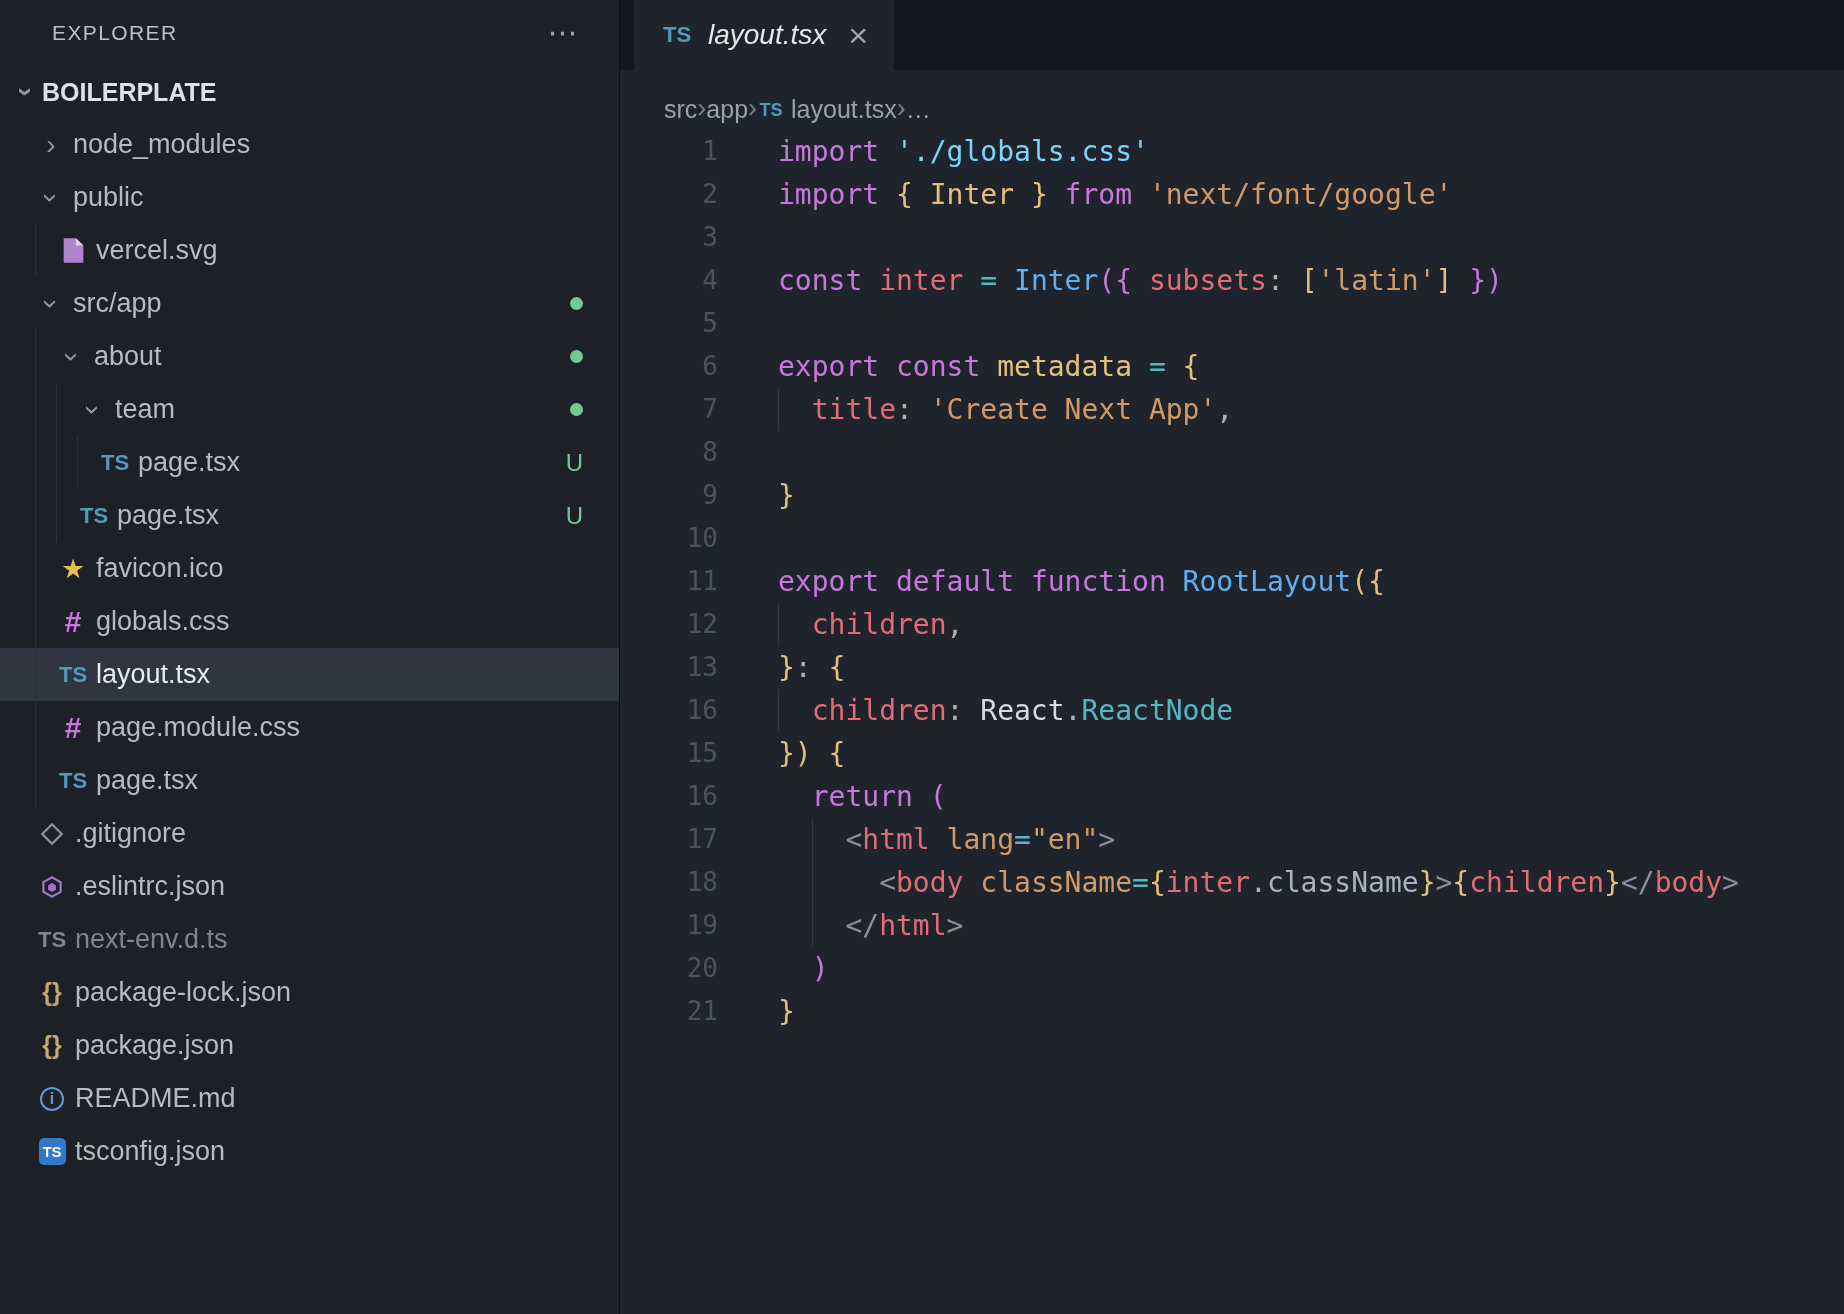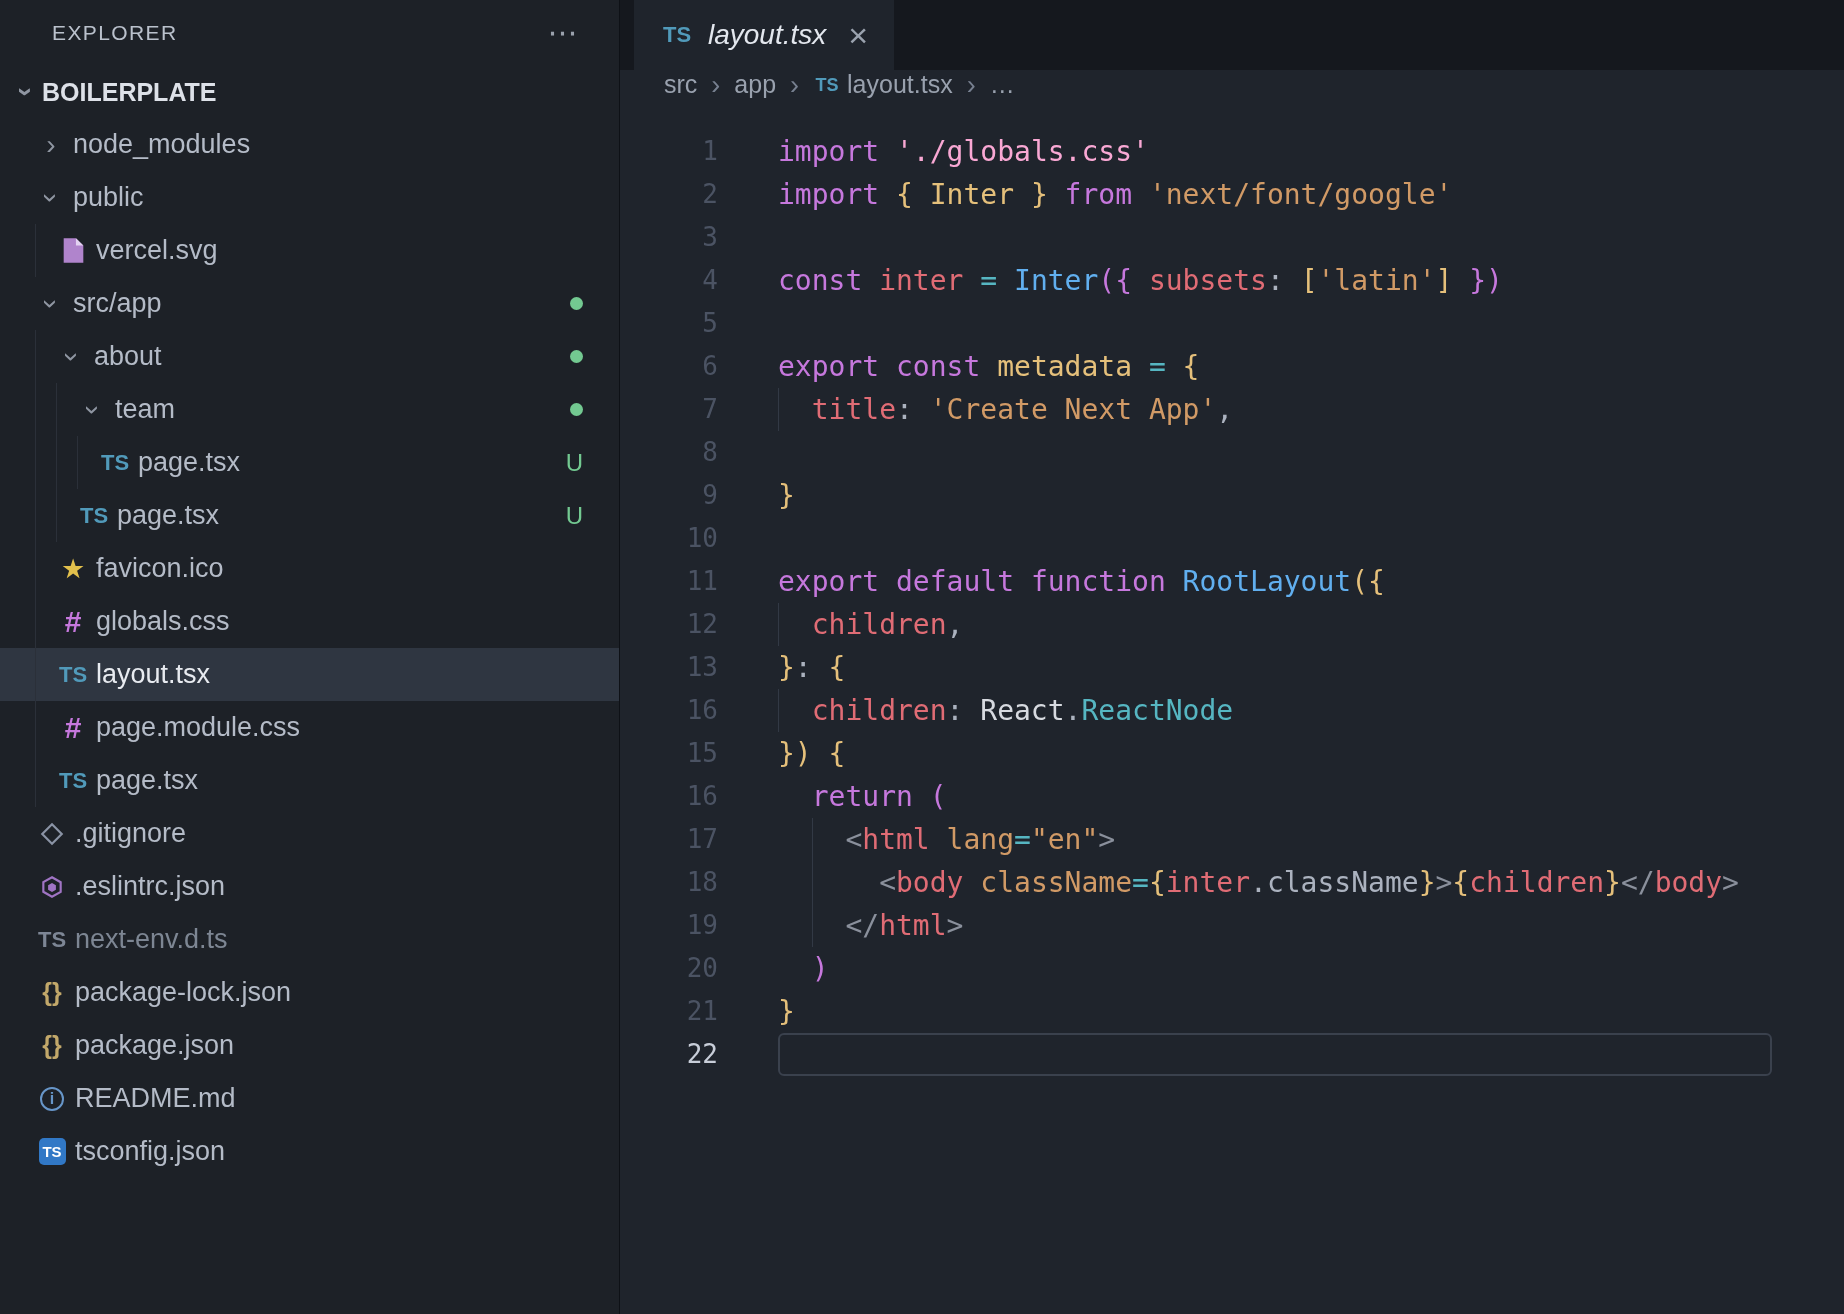--- a/index.html
+++ b/index.html
@@ -54,22 +54,22 @@
   
   .main { flex: 1; min-width: 0; display: flex; flex-direction: column; background: #1f242c; }
   .tabbar { height: 70px; flex: none; background: #15181e; display: flex; align-items: stretch; }
   .tab {
     margin-left: 14px; display: flex; align-items: center; gap: 14px;
     padding: 0 26px; background: #1f242c; cursor: pointer;
   }
   .tab-label { font-size: 28px; font-style: italic; color: #e3e7ee; }
   .tab-close { color: #9aa2ae; font-size: 34px; margin-left: 8px; line-height: 1; cursor: pointer; }
   .breadcrumb {
-    height: 54px; flex: none; display: flex; align-items: flex-start;
-    padding-left: 44px; gap: 14px; color: #99a1ae; font-size: 25px;
+    height: 54px; flex: none; display: flex; align-items: flex-end;
+    padding-left: 44px; color: #99a1ae; font-size: 25px;
   }
   .breadcrumb .icon { transform: scale(0.82); width: 28px; }
   .bc-item { display: inline-flex; align-items: center; gap: 6px; cursor: pointer; }
   .bc-sep { color: #778090; font-size: 27px; }
 
   .code-area { flex: 1; padding-top: 6px; overflow: hidden; }
   .line { height: 43px; display: flex; position: relative; }
   .ln {
     width: 98px; flex: none; text-align: right; color: #4b5363;
     font-family: "DejaVu Sans Mono", monospace; font-size: 26px; line-height: 43px;
@@ -284,21 +284,21 @@
         <span>layout.tsx</span>
       </span>
       <span class="bc-sep">›</span>
       <span class="bc-item">
         <span>…</span>
       </span>
     </div>
   <div class="code-area">
       <div class="line">
         <span class="ln">1</span>
-        <span class="lc"><span style="color: rgb(198, 120, 221);">import</span><span style="color: rgb(171, 178, 191);"> </span><span style="color: #f9a8d4;">'./globals.css'</span></span>
+        <span class="lc"><span style="color: rgb(198, 120, 221);">import</span><span style="color: rgb(171, 178, 191);"> </span><span style="color: #7dd3fc;">'./globals.css'</span></span>
       </div>
       <div class="line">
         <span class="ln">2</span>
         <span class="lc"><span style="color: rgb(198, 120, 221);">import</span><span style="color: rgb(171, 178, 191);"> </span><span style="color: rgb(229, 192, 123);">{</span><span style="color: rgb(171, 178, 191);"> </span><span style="color: rgb(229, 192, 123);">Inter</span><span style="color: rgb(171, 178, 191);"> </span><span style="color: rgb(229, 192, 123);">}</span><span style="color: rgb(171, 178, 191);"> </span><span style="color: rgb(198, 120, 221);">from</span><span style="color: rgb(171, 178, 191);"> </span><span style="color: rgb(209, 154, 102);">'next/font/google'</span></span>
       </div>
       <div class="line">
         <span class="ln">3</span>
         <span class="lc"></span>
       </div>
       <div class="line">
@@ -365,19 +365,14 @@
         <span class="lc"><span class="guide" style="left: 33.72px;"></span><span style="color: rgb(171, 178, 191);">    </span><span style="color: rgb(138, 144, 156);">&lt;/</span><span style="color: rgb(224, 108, 117);">html</span><span style="color: rgb(138, 144, 156);">&gt;</span></span>
       </div>
       <div class="line">
         <span class="ln">20</span>
         <span class="lc"><span style="color: rgb(171, 178, 191);">  </span><span style="color: rgb(198, 120, 221);">)</span></span>
       </div>
       <div class="line">
         <span class="ln">21</span>
         <span class="lc"><span style="color: rgb(229, 192, 123);">}</span></span>
       </div>
-      <div class="line active">
-        <span class="ln">22</span>
-        <span class="lc"></span>
-        <span class="active-box"></span>
-      </div>
     </div>
 </div>
 
 </body></html>

